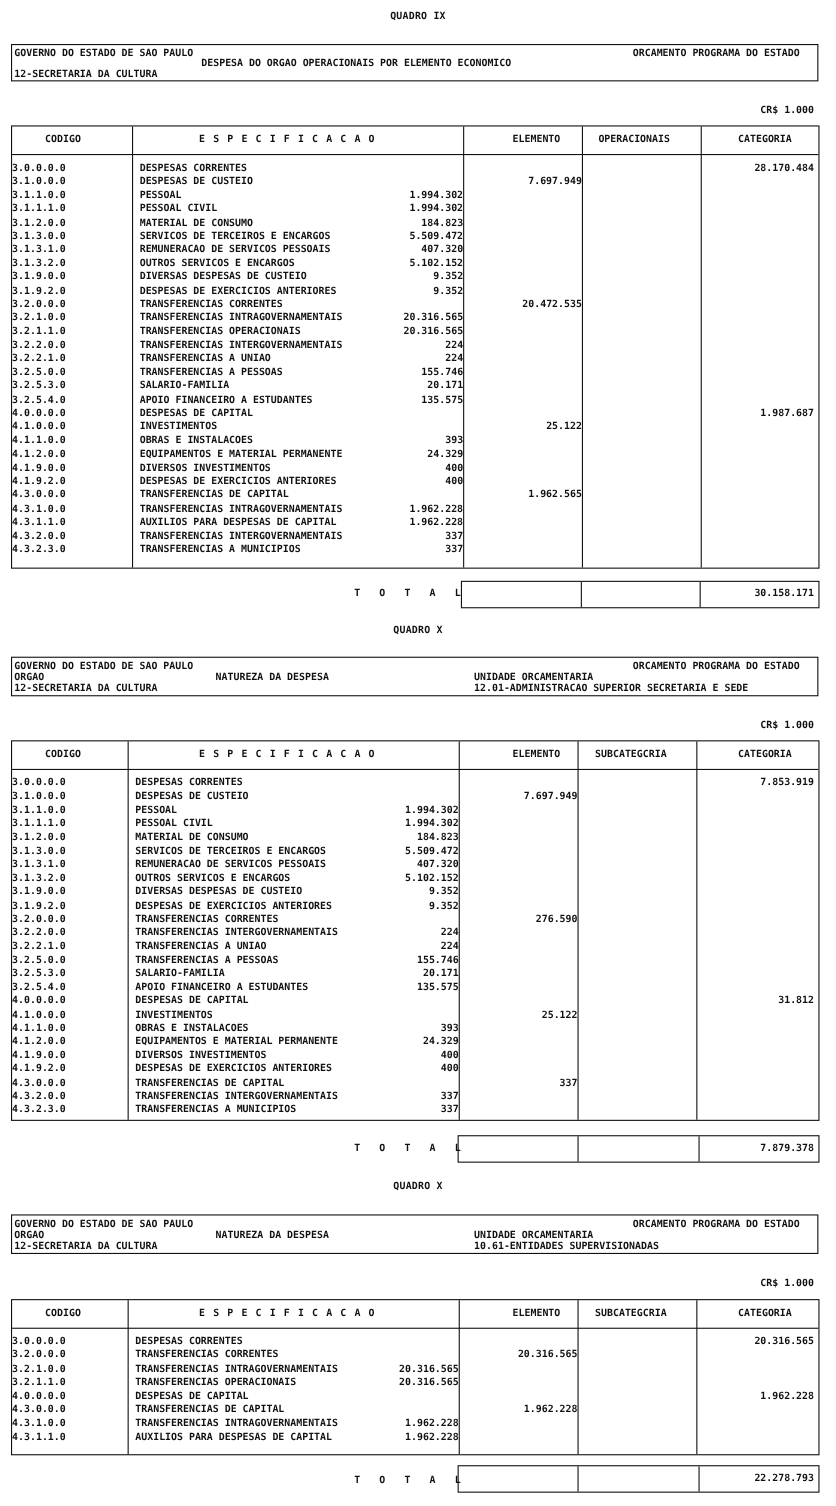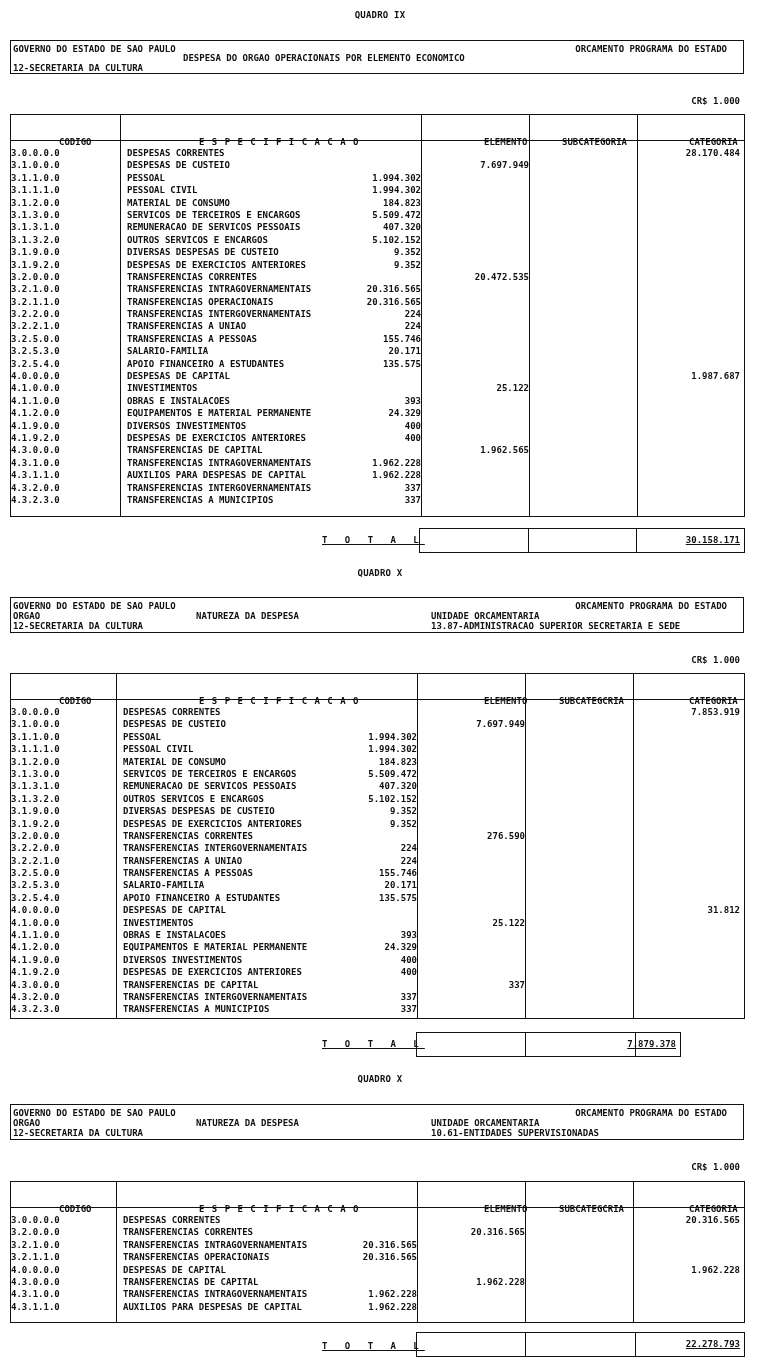--- a/index.html
+++ b/index.html
@@ -7,33 +7,33 @@
          font-family: "DejaVu Sans Mono", "Liberation Mono", monospace; color: #111; }
   .qtitle { position: absolute; left: 0; width: 760px; text-align: center;
             font-size: 9px; font-weight: bold; letter-spacing: 0.2px; }
   .hdrbox { position: absolute; left: 10px; width: 734px; border: 1.5px solid #111; box-sizing: border-box;
             font-size: 9px; font-weight: bold; }
   .hdrbox .t { position: absolute; white-space: nowrap; }
   .unit { position: absolute; right: 20px; font-size: 9px; font-weight: bold; }
   .tbl { position: absolute; left: 10px; width: 735px; border: 1.5px solid #111; box-sizing: border-box; }
   .thead { position: relative; height: 25px; border-bottom: 1.5px solid #111; font-size: 9px; font-weight: bold; }
   .col { position: absolute; top: 0; bottom: 0; border-left: 1.2px solid #111; }
-  .thead .h { position: absolute; top: 22px; white-space: nowrap; margin-left: 18px; }
+  .thead .h { position: absolute; top: 7px; white-space: nowrap; }
   .tbody { position: relative; }
   .row { position: relative; height: 12.4px; font-size: 9px; font-weight: bold; white-space: nowrap; }
   .row .c { position: absolute; top: 0; line-height: 12.4px; }
   .row .code { left: 0px; }
   .row .spec { left: 116px; }
   .row .el { right: 323px; }
   .row .sub { right: 215px; }
   .row .cat { right: 4px; }
-  .totlabel { position: absolute; left: 322px; font-size: 9px; font-weight: bold; letter-spacing: 6px; text-decoration: underline; }
+  .totlabel { position: absolute; left: 322px; font-size: 9px; font-weight: bold; letter-spacing: 6px; }
   .totbox { position: absolute; left: 419px; width: 326px; height: 25px; border: 1.5px solid #111; box-sizing: border-box; }
   .totbox .d { position: absolute; top: 0; bottom: 0; border-left: 1.2px solid #111; }
-  .totbox .v { position: absolute; right: 4px; top: 6px; font-size: 9px; font-weight: bold; text-decoration: underline; }
+  .totbox .v { position: absolute; right: 4px; top: 6px; font-size: 9px; font-weight: bold; }
 </style>
 </head>
 <body>
 
 <div class="qtitle" style="top:10px;">QUADRO IX</div>
 
 <div class="hdrbox" style="top:40px;height:34px;">
   <span class="t" style="left:2px;top:3px;">GOVERNO DO ESTADO DE SAO PAULO</span>
   <span class="t" style="left:172px;top:12px;">DESPESA DO ORGAO OPERACIONAIS POR ELEMENTO ECONOMICO</span>
   <span class="t" style="left:2px;top:22px;">12-SECRETARIA DA CULTURA</span>
@@ -44,21 +44,21 @@
 
 <div class="tbl" style="top:114px;height:403px;">
   <div class="col" style="left:109px;"></div>
   <div class="col" style="left:410px;"></div>
   <div class="col" style="left:518px;"></div>
   <div class="col" style="left:626px;"></div>
   <div class="thead">
     <span class="h" style="left:30px;">CODIGO</span>
     <span class="h" style="left:170px;letter-spacing:1px;">E S P E C I F I C A C A O</span>
     <span class="h" style="left:455px;">ELEMENTO</span>
-    <span class="h" style="left:533px;">SUBCATEGORIA</span>
+    <span class="h" style="left:533px;">OPERACIONAIS</span>
     <span class="h" style="left:660px;">CATEGORIA</span>
   </div>
   <div class="tbody" id="tbody0" style="padding-top:6px;">
       <div class="row">
         <span class="c code">3.0.0.0.0</span>
         <span class="c spec">DESPESAS CORRENTES</span>
         <span class="c el" style="right: 323px;"></span>
         <span class="c sub" style="right: 215px;"></span>
         <span class="c cat">28.170.484</span>
       </div>
@@ -270,21 +270,21 @@
 
 <div class="qtitle" style="top:568px;">QUADRO X</div>
 
 <div class="hdrbox" style="top:597px;height:36px;">
   <span class="t" style="left:2px;top:3px;">GOVERNO DO ESTADO DE SAO PAULO</span>
   <span class="t" style="left:2px;top:13px;">ORGAO</span>
   <span class="t" style="left:185px;top:13px;">NATUREZA DA DESPESA</span>
   <span class="t" style="left:2px;top:23px;">12-SECRETARIA DA CULTURA</span>
   <span class="t" style="right:16px;top:3px;">ORCAMENTO PROGRAMA DO ESTADO</span>
   <span class="t" style="left:420px;top:13px;">UNIDADE ORCAMENTARIA</span>
-  <span class="t" style="left:420px;top:23px;">13.87-ADMINISTRACAO SUPERIOR SECRETARIA E SEDE</span>
+  <span class="t" style="left:420px;top:23px;">12.01-ADMINISTRACAO SUPERIOR SECRETARIA E SEDE</span>
 </div>
 
 <div class="unit" style="top:655px;">CR$ 1.000</div>
 
 <div class="tbl" style="top:673px;height:346px;">
   <div class="col" style="left:105px;"></div>
   <div class="col" style="left:406px;"></div>
   <div class="col" style="left:514px;"></div>
   <div class="col" style="left:622px;"></div>
   <div class="thead">
@@ -467,21 +467,21 @@
         <span class="c code">4.3.2.3.0</span>
         <span class="c spec" style="left: 112px;">TRANSFERENCIAS A MUNICIPIOS</span>
         <span class="c el" style="right: 327px;">337</span>
         <span class="c sub" style="right: 219px;"></span>
         <span class="c cat"></span>
       </div>
     </div>
 </div>
 
 <div class="totlabel" style="top:1039px;">T O T A L</div>
-<div class="totbox" style="top:1032px;left:416px;width:265px;">
+<div class="totbox" style="top:1032px;left:416px;width:329px;">
   <div class="d" style="left:108px;"></div>
   <div class="d" style="left:218px;"></div>
   <span class="v">7.879.378</span>
 </div>
 
 <div class="qtitle" style="top:1074px;">QUADRO X</div>
 
 <div class="hdrbox" style="top:1104px;height:36px;">
   <span class="t" style="left:2px;top:3px;">GOVERNO DO ESTADO DE SAO PAULO</span>
   <span class="t" style="left:2px;top:13px;">ORGAO</span>

